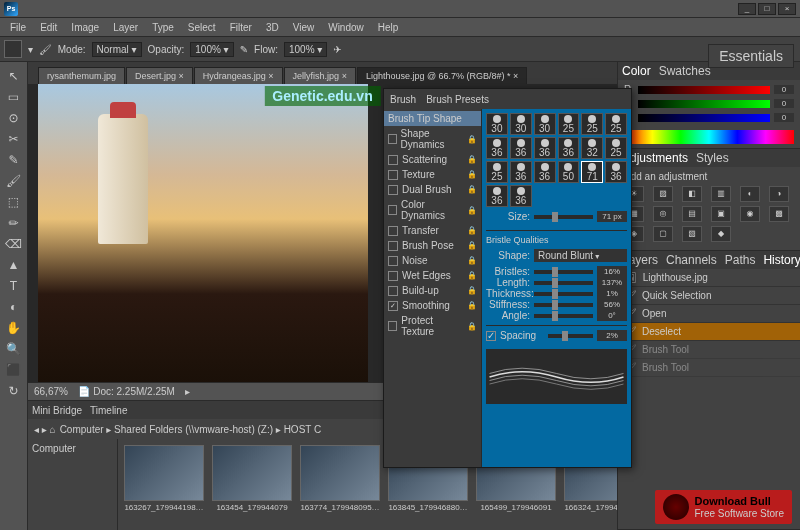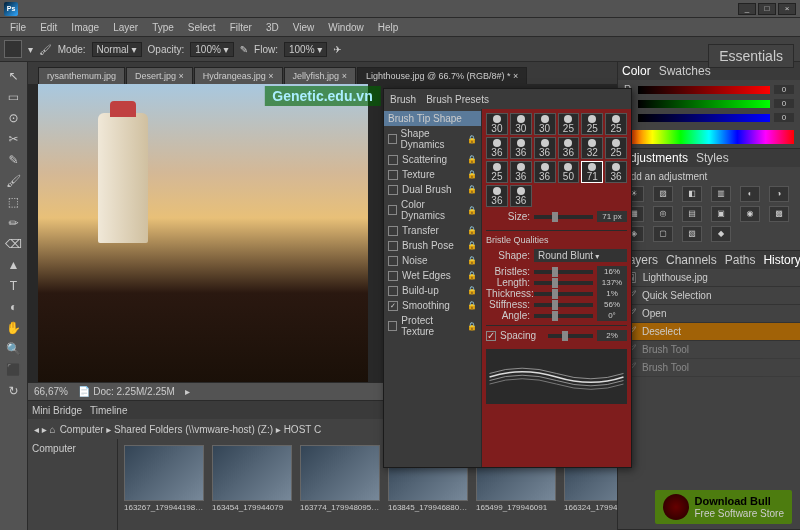--- a/index.html
+++ b/index.html
@@ -14,76 +14,76 @@
 .optionsbar .swatch{width:18px;height:18px;background:#333;border:1px solid #666}
 .optionsbar .field{background:#333;border:1px solid #222;padding:1px 4px;min-width:40px}
 .essentials{position:absolute;right:6px;top:44px;background:#424242;padding:3px 10px;border:1px solid #2a2a2a;font-size:14px}
 .workspace{display:flex;height:calc(100% - 62px)}
 .toolbar{width:28px;background:#535353;border-right:1px solid #2a2a2a;display:flex;flex-direction:column;align-items:center;padding-top:4px;gap:1px}
 .tool{width:22px;height:20px;display:flex;align-items:center;justify-content:center;font-size:12px;cursor:pointer}
 .canvas-area{flex:1;background:#282828;display:flex;flex-direction:column;overflow:hidden}
 .tabs{height:22px;background:#3a3a3a;display:flex;align-items:end;padding-left:10px;gap:1px}
 .tab{padding:3px 8px;background:#535353;font-size:9px;border:1px solid #222;border-bottom:none;white-space:nowrap}
 .tab.active{background:#282828}
-.canvas{flex:1;position:relative;display:flex;align-items:center;justify-content:flex-start;overflow:hidden}
+.canvas{flex:1;position:relative;display:flex;justify-content:flex-start;overflow:hidden}
 .image{width:330px;height:300px;margin-left:10px;background:linear-gradient(to bottom,#a8c8e0 0%,#d4b896 30%,#e8c078 45%,#2a1810 70%,#1a1008 100%);position:relative}
 .lighthouse{position:absolute;left:60px;top:30px;width:50px;height:130px;background:linear-gradient(to right,#f0e8d8,#d0c0a0);border-radius:6px 6px 2px 2px}
 .lighthouse::before{content:"";position:absolute;top:-12px;left:12px;width:26px;height:16px;background:#c04040;border-radius:4px 4px 0 0}
 .watermark{position:absolute;top:2px;left:50%;transform:translateX(-50%);background:rgba(0,100,0,.6);color:#aef;padding:2px 8px;font-size:14px;font-weight:bold}
 .statusbar{height:18px;background:#535353;display:flex;align-items:center;padding:0 6px;gap:10px;font-size:9px;border-top:1px solid #2a2a2a}
 .minibridge{height:130px;background:#424242;border-top:1px solid #2a2a2a;display:flex;flex-direction:column}
 .mb-tabs{height:18px;display:flex;align-items:center;padding:0 4px;gap:8px;background:#3a3a3a}
 .mb-path{height:20px;display:flex;align-items:center;padding:0 6px;gap:4px;font-size:9px;background:#424242}
 .mb-content{flex:1;display:flex}
 .mb-side{width:90px;border-right:1px solid #2a2a2a;padding:4px}
 .mb-thumbs{flex:1;display:flex;gap:8px;padding:6px;overflow:hidden}
 .thumb{width:80px;display:flex;flex-direction:column;gap:2px}
 .thumb-img{width:80px;height:56px;background:linear-gradient(135deg,#345,#789);border:1px solid #666}
-.thumb-label{font-size:8px;white-space:nowrap;overflow:hidden;text-align:left}
+.thumb-label{font-size:8px;white-space:nowrap;overflow:hidden;text-align:center}
 .panels{width:183px;background:#424242;border-left:1px solid #2a2a2a;display:flex;flex-direction:column}
 .panel{border-bottom:1px solid #2a2a2a}
 .panel-tabs{height:18px;background:#3a3a3a;display:flex;align-items:center;padding:0 4px;gap:8px}
 .panel-tabs .ptab{font-size:12px;cursor:pointer}
 .panel-tabs .ptab.active{color:#fff}
 .panel-body{padding:4px 6px}
 .color-sliders{display:flex;flex-direction:column;gap:3px}
 .slider-row{display:flex;align-items:center;gap:4px}
 .slider-row .lbl{width:10px}
 .slider-row .track{flex:1;height:8px;background:linear-gradient(to right,#000,#f00);position:relative}
 .slider-row .track.g{background:linear-gradient(to right,#000,#0f0)}
 .slider-row .track.b{background:linear-gradient(to right,#000,#00f)}
 .slider-row .val{width:20px;background:#333;text-align:center;font-size:8px}
 .spectrum{height:14px;margin-top:4px;background:linear-gradient(to right,red,yellow,lime,cyan,blue,magenta,red)}
 .adj-grid{display:grid;grid-template-columns:repeat(6,1fr);gap:4px;padding:4px 0}
 .adj-icon{width:20px;height:16px;background:#333;border:1px solid #555;font-size:8px;text-align:center;line-height:14px}
 .layers-body{padding:0}
 .layer-row{display:flex;align-items:center;gap:6px;padding:3px 6px;border-bottom:1px solid #333}
 .layer-row.sel{background:#a16207}
 .eye{width:12px;font-size:10px}
-.brush-panel{position:absolute;left:383px;top:88px;width:249px;height:380px;background:#7f1d1d;border:1px solid #1a1a1a;box-shadow:2px 2px 8px rgba(0,0,0,.5);display:flex;flex-direction:column;z-index:50}
+.brush-panel{position:absolute;left:383px;top:88px;width:249px;height:380px;background:#0369a1;border:1px solid #1a1a1a;box-shadow:2px 2px 8px rgba(0,0,0,.5);display:flex;flex-direction:column;z-index:50}
 .brush-tabs{height:20px;background:#3a3a3a;display:flex;align-items:center;padding:0 6px;gap:10px}
 .brush-content{flex:1;display:flex;overflow:hidden}
 .brush-opts{width:98px;background:#3a3a3a;border-right:1px solid #2a2a2a;padding:2px 0}
 .brush-opt{display:flex;align-items:center;gap:4px;padding:2px 4px;font-size:9px}
 .brush-opt.sel{background:#5a7a9a}
 .brush-opt .chk{width:10px;height:10px;border:1px solid #888;font-size:7px;text-align:center;line-height:8px}
 .brush-opt .lock{margin-left:auto;font-size:8px}
 .brush-main{flex:1;padding:4px;display:flex;flex-direction:column;gap:4px}
 .tip-grid{display:grid;grid-template-columns:repeat(6,1fr);gap:2px}
 .tip{height:22px;background:#2a2a2a;border:1px solid #555;display:flex;flex-direction:column;align-items:center;justify-content:center;font-size:7px}
 .tip .dot{width:8px;height:8px;background:#ccc;border-radius:50%}
 .tip.sel{border-color:#fff}
 .prop-row{display:flex;align-items:center;gap:4px;font-size:9px}
 .prop-row .plbl{width:44px;text-align:right}
 .prop-row .ptrack{flex:1;height:4px;background:#2a2a2a;position:relative}
 .prop-row .ptrack::after{content:"";position:absolute;top:-3px;left:30%;width:6px;height:10px;background:#888}
 .prop-row .pval{width:30px;background:#333;text-align:center;font-size:8px;padding:1px}
 .stroke-prev{height:55px;background:#2a2a2a;margin-top:4px;display:flex;align-items:center;justify-content:center}
 .stroke-prev svg{width:100%;height:40px}
-.dl-badge{position:absolute;right:8px;bottom:6px;background:#4d7c0f;padding:4px 8px;display:flex;align-items:center;gap:6px;border-radius:2px;z-index:100}
+.dl-badge{position:absolute;right:8px;bottom:6px;background:#b91c1c;padding:4px 8px;display:flex;align-items:center;gap:6px;border-radius:2px;z-index:100}
 .dl-badge .bull{width:26px;height:26px;background:radial-gradient(circle,#600,#200);border-radius:50%}
 .dl-badge .txt{color:#333;font-size:10px;line-height:1.1}
 .dl-badge .txt b{color:#000;font-size:11px}
 </style>
 </head>
 <body>
 
 <div class="titlebar">
   <div class="ps-icon">Ps</div>
   <div class="spacer"></div>

